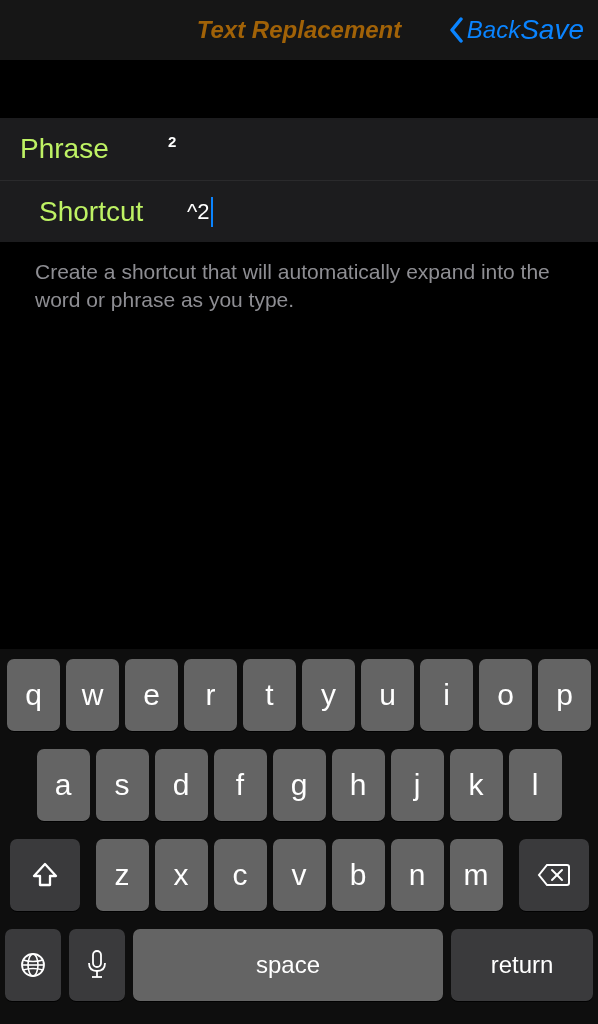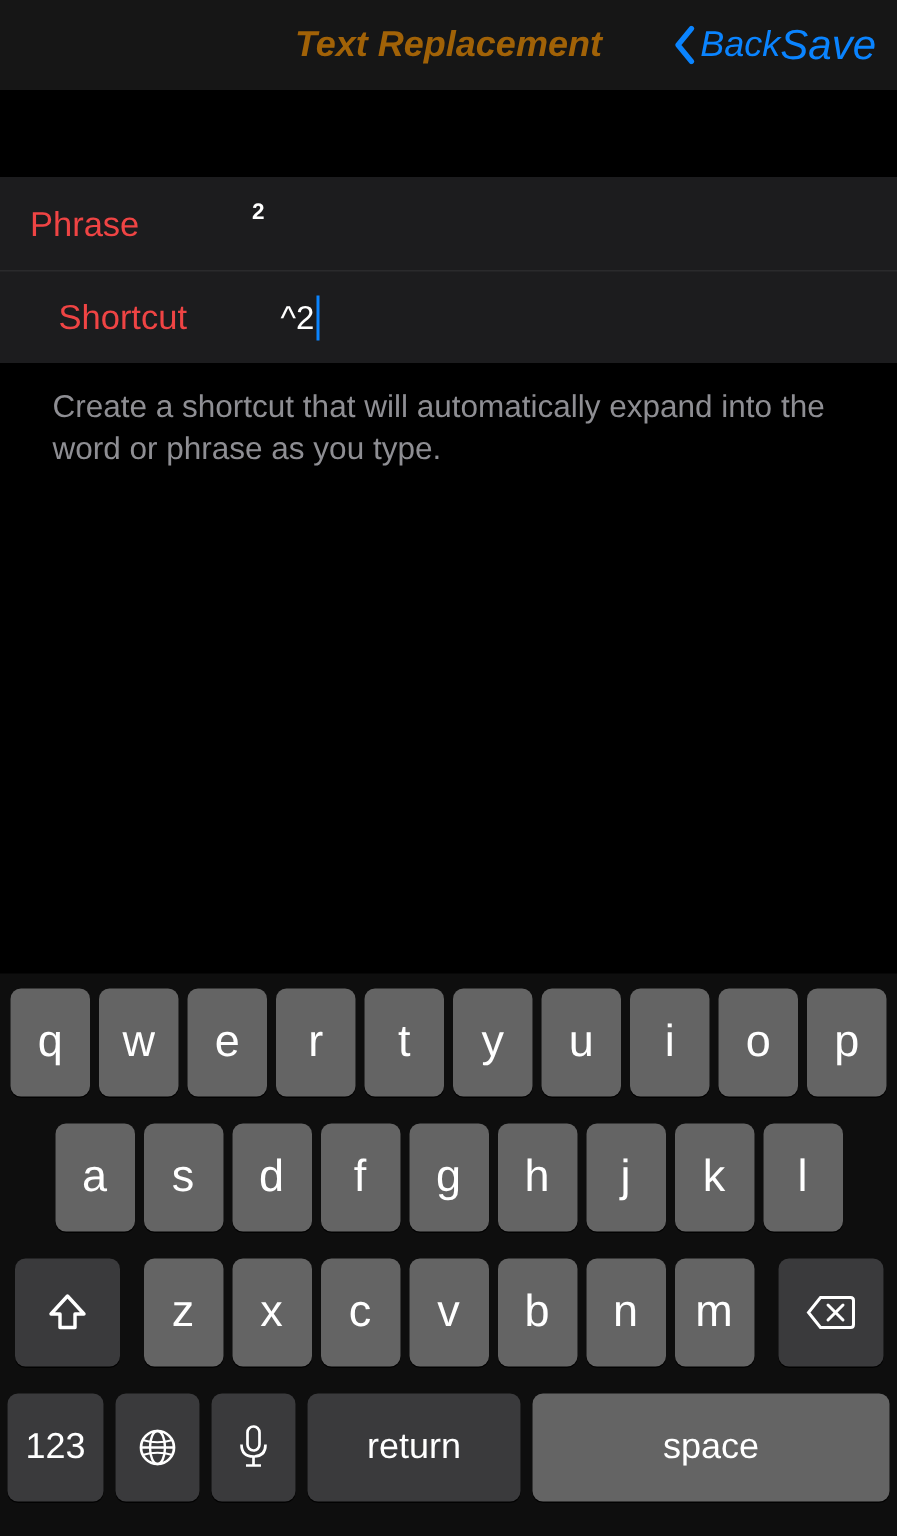--- a/index.html
+++ b/index.html
@@ -58,22 +58,22 @@
     height: 62px;
     padding-left: 20px;
     padding-right: 20px;
   }
   .row + .row {
     border-top: 1px solid #2a2a2c;
     padding-left: 39px;
   }
   .row-label {
     width: 148px;
-    font-size: 23px;
-    color: #ef4444;
+    font-size: 28px;
+    color: #bef264;
   }
   .row-value-sup {
     flex: 1;
     font-size: 15px;
     font-weight: 700;
     color: #fff;
     padding-top: 0;
     position: relative;
     top: -8px;
   }
@@ -231,21 +231,20 @@
       <span>
         <svg class="icon-svg" width="34" height="26" viewBox="0 0 34 26">
           <path d="M10 3 H30 Q32 3 32 5 V21 Q32 23 30 23 H10 L2 13 Z" fill="none" stroke="#fff" stroke-width="2"></path>
           <line x1="15" y1="8" x2="25" y2="18" stroke="#fff" stroke-width="2" stroke-linecap="round"></line>
           <line x1="25" y1="8" x2="15" y2="18" stroke="#fff" stroke-width="2" stroke-linecap="round"></line>
         </svg>
       </span>
     </div>
   </div>
   <div class="kb-row kb-row4">
-    <div class="key num">123</div>
     <div class="key globe">
       <span>
         <svg class="icon-svg" width="30" height="30" viewBox="0 0 30 30">
           <circle cx="15" cy="15" r="11" fill="none" stroke="#fff" stroke-width="1.8"></circle>
           <ellipse cx="15" cy="15" rx="5" ry="11" fill="none" stroke="#fff" stroke-width="1.6"></ellipse>
           <line x1="4" y1="15" x2="26" y2="15" stroke="#fff" stroke-width="1.6"></line>
           <path d="M5 10 Q15 13 25 10" fill="none" stroke="#fff" stroke-width="1.4"></path>
           <path d="M5 20 Q15 17 25 20" fill="none" stroke="#fff" stroke-width="1.4"></path>
         </svg>
       </span>
@@ -253,16 +252,16 @@
     <div class="key mic">
       <span>
         <svg class="icon-svg" width="22" height="32" viewBox="0 0 22 32">
           <rect x="7" y="2" width="8" height="16" rx="4" fill="none" stroke="#fff" stroke-width="1.8"></rect>
           <path d="M3 14 Q3 22 11 22 Q19 22 19 14" fill="none" stroke="#fff" stroke-width="1.8"></path>
           <line x1="11" y1="22" x2="11" y2="28" stroke="#fff" stroke-width="1.8"></line>
           <line x1="6" y1="28" x2="16" y2="28" stroke="#fff" stroke-width="1.8"></line>
         </svg>
       </span>
     </div>
+    <div class="key space">space</div>
     <div class="key return">return</div>
-    <div class="key space">space</div>
   </div>
 </div>
 
 </body></html>

